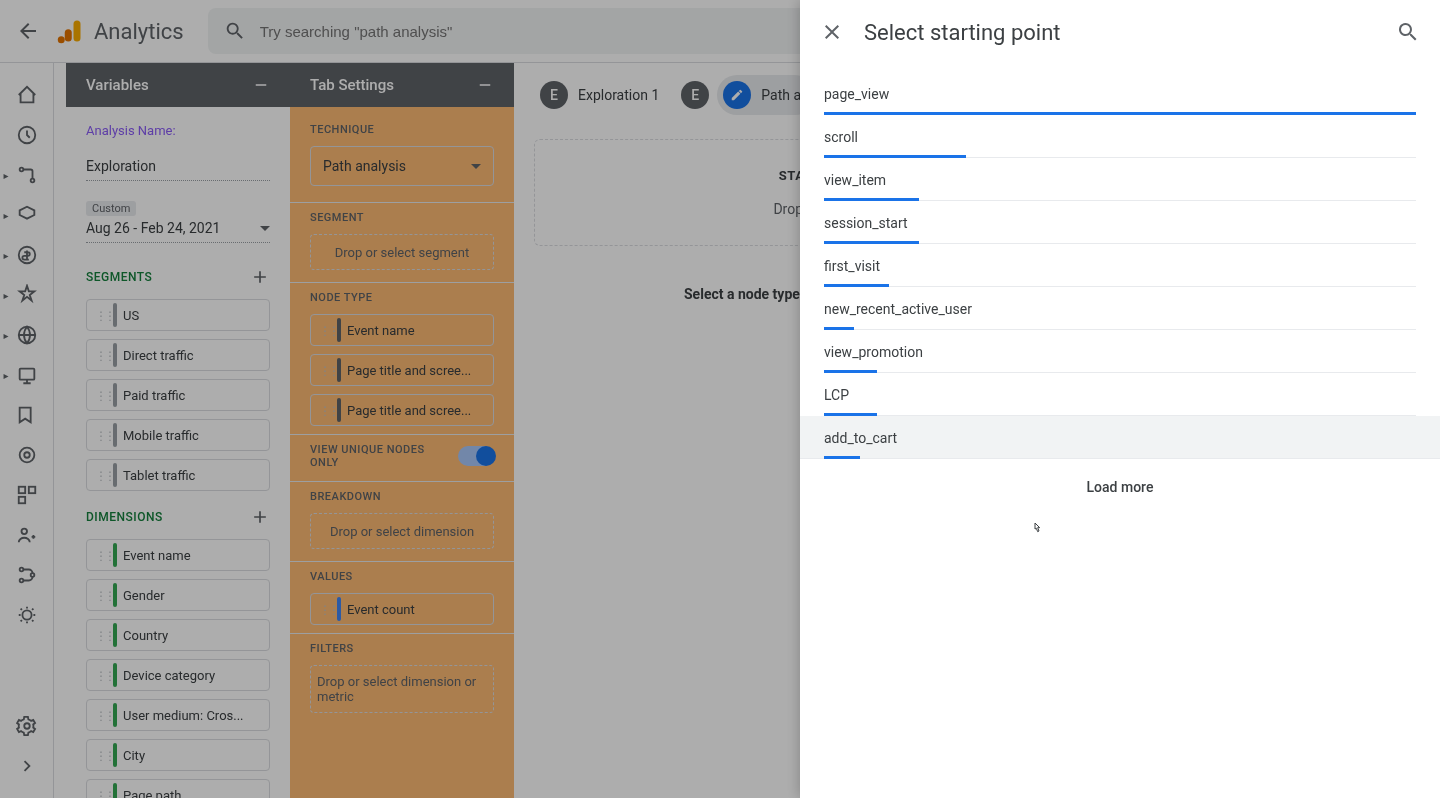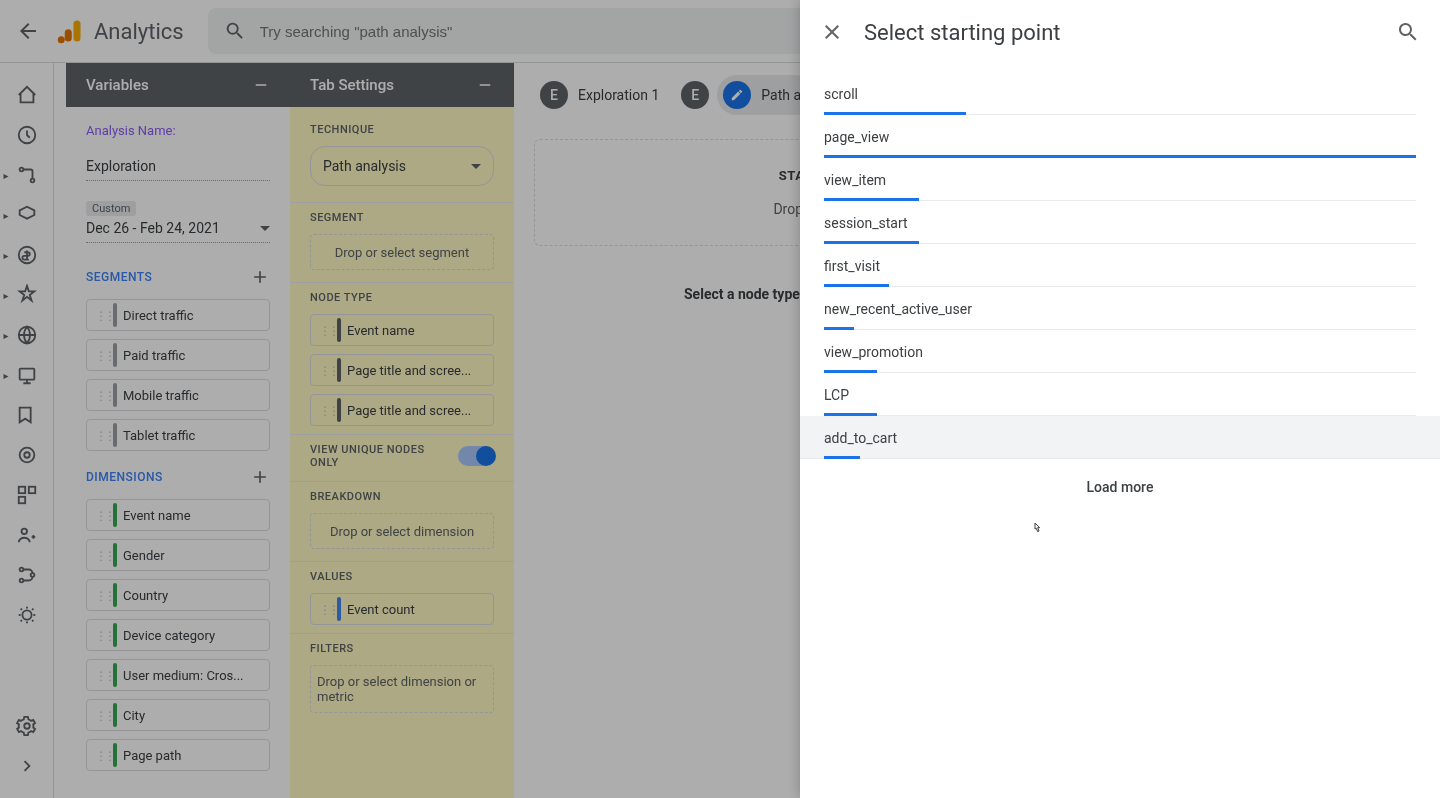--- a/index.html
+++ b/index.html
@@ -26,34 +26,34 @@
 .nav-chevron { position: absolute; left: 4px; font-size: 10px; color: #5f6368; }
 
 
 .variables-panel { position: absolute; left: 66px; top: 63px; width: 224px; bottom: 0; background: #fff; overflow-y: auto; }
 .panel-header { background: #5f6368; color: #fff; height: 44px; display: flex; align-items: center; justify-content: space-between; padding: 0 20px; font-size: 15px; font-weight: 500; }
 .panel-body { padding: 16px 20px; }
 .field-label { font-size: 13px; color: #8b5cf6; margin-bottom: 20px; }
 .field-value { border-bottom: 1px dotted #9aa0a6; padding-bottom: 6px; margin-bottom: 18px; font-size: 14px; }
 .chip-label { font-size: 11px; color: #5f6368; background: #e8eaed; padding: 1px 6px; border-radius: 3px; display: inline-block; margin-bottom: 4px; }
 .date-range { display: flex; align-items: center; justify-content: space-between; border-bottom: 1px dotted #9aa0a6; padding-bottom: 6px; margin-bottom: 24px; }
-.section-title { font-size: 12px; color: #3b82f6; letter-spacing: 0.5px; font-weight: 500; display: flex; justify-content: space-between; align-items: center; margin-bottom: 12px; text-transform: uppercase; }
+.section-title { font-size: 12px; color: #15803d; letter-spacing: 0.5px; font-weight: 500; display: flex; justify-content: space-between; align-items: center; margin-bottom: 12px; text-transform: uppercase; }
 .chip { display: flex; align-items: center; height: 32px; border: 1px solid #dadce0; border-radius: 4px; margin-bottom: 8px; padding: 0 8px; font-size: 13px; cursor: grab; white-space: nowrap; overflow: hidden; text-overflow: ellipsis; }
 .chip .accent { width: 4px; height: 24px; border-radius: 2px; margin-right: 6px; flex-shrink: 0; }
 .chip.seg .accent { background: #9aa0a6; }
 .chip.dim .accent { background: #34a853; }
 .chip.met .accent { background: #4285f4; }
 .chip.node .accent { background: #5f6368; }
 
 
-.settings-panel { position: absolute; left: 290px; top: 63px; width: 224px; bottom: 0; background: #fef9c3; overflow-y: auto; }
+.settings-panel { position: absolute; left: 290px; top: 63px; width: 224px; bottom: 0; background: #fdba74; overflow-y: auto; }
 .settings-body { padding: 16px 20px 0 20px; }
 .subsection-title { font-size: 11px; color: #5f6368; letter-spacing: 0.5px; font-weight: 500; text-transform: uppercase; margin-bottom: 10px; border-top: 1px dotted #dadce0; padding-top: 14px; }
 .subsection-title.first { border-top: none; padding-top: 0; }
-.select-box { border: 1px solid #dadce0; border-radius: 15px; height: 40px; display: flex; align-items: center; justify-content: space-between; padding: 0 12px; margin-bottom: 16px; cursor: pointer; }
+.select-box { border: 1px solid #dadce0; border-radius: 4px; height: 40px; display: flex; align-items: center; justify-content: space-between; padding: 0 12px; margin-bottom: 16px; cursor: pointer; }
 .drop-zone { border: 1px dashed #dadce0; border-radius: 4px; min-height: 36px; display: flex; align-items: center; justify-content: center; color: #5f6368; font-size: 13px; padding: 6px; margin-bottom: 12px; }
 .toggle-row { display: flex; align-items: center; justify-content: space-between; margin-bottom: 12px; }
 .toggle { width: 36px; height: 20px; background: #a8c7fa; border-radius: 10px; position: relative; }
 .toggle::after { content: ''; width: 20px; height: 20px; background: #1a73e8; border-radius: 50%; position: absolute; right: -2px; top: 0; }
 .divider { border-top: 1px solid #e8eaed; margin: 8px -20px; }
 
 
 .canvas { position: absolute; left: 514px; top: 63px; right: 0; bottom: 0; background: #fff; }
 .tabs-bar { display: flex; align-items: center; gap: 8px; padding: 12px 20px; }
 .tab-pill { display: flex; align-items: center; gap: 10px; padding: 6px 14px 6px 6px; border-radius: 20px; cursor: pointer; }
@@ -225,30 +225,35 @@
     <span>Variables</span>
     <svg class="minus-icon" viewBox="0 0 24 24" fill="currentColor">
         <rect x="5" y="11" width="14" height="2"></rect>
       </svg>
   </div>
   <div class="panel-body">
     <div class="field-label">Analysis Name:</div>
     <div class="field-value">Exploration</div>
     <span class="chip-label">Custom</span>
     <div class="date-range">
-      <span>Dec 26 - Feb 24, 2021</span>
+      <span>Aug 26 - Feb 24, 2021</span>
       <span class="dropdown-caret"></span>
     </div>
     <div class="section-title">
       <span>SEGMENTS</span>
       <svg class="plus-icon" viewBox="0 0 24 24" fill="currentColor">
           <path d="M19 13h-6v6h-2v-6H5v-2h6V5h2v6h6z"></path>
         </svg>
     </div>
     <div id="segments-list">
+        <div class="chip seg">
+          <span class="drag-dots"></span>
+          <span class="accent"></span>
+          <span class="chip-text">US</span>
+        </div>
         <div class="chip seg">
           <span class="drag-dots"></span>
           <span class="accent"></span>
           <span class="chip-text">Direct traffic</span>
         </div>
         <div class="chip seg">
           <span class="drag-dots"></span>
           <span class="accent"></span>
           <span class="chip-text">Paid traffic</span>
         </div>
@@ -410,26 +415,26 @@
     <svg class="drawer-close" viewBox="0 0 24 24" fill="currentColor">
         <path d="M19 6.4L17.6 5 12 10.6 6.4 5 5 6.4 10.6 12 5 17.6 6.4 19 12 13.4 17.6 19 19 17.6 13.4 12z"></path>
       </svg>
     <div class="drawer-title">Select starting point</div>
     <svg class="drawer-search" viewBox="0 0 24 24" fill="currentColor">
         <path d="M15.5 14h-.8l-.3-.3a6.5 6.5 0 10-.7.7l.3.3v.8l5 5 1.5-1.5-5-5zm-6 0a4.5 4.5 0 110-9 4.5 4.5 0 010 9z"></path>
       </svg>
   </div>
   <div class="drawer-list" id="drawer-list">
       <div class="event-item">
+        <div class="event-name">page_view</div>
+        <div class="event-bar" style="width: 100%;"></div>
+      </div>
+      <div class="event-item">
         <div class="event-name">scroll</div>
         <div class="event-bar" style="width: 24%;"></div>
-      </div>
-      <div class="event-item">
-        <div class="event-name">page_view</div>
-        <div class="event-bar" style="width: 100%;"></div>
       </div>
       <div class="event-item">
         <div class="event-name">view_item</div>
         <div class="event-bar" style="width: 16%;"></div>
       </div>
       <div class="event-item">
         <div class="event-name">session_start</div>
         <div class="event-bar" style="width: 16%;"></div>
       </div>
       <div class="event-item">

